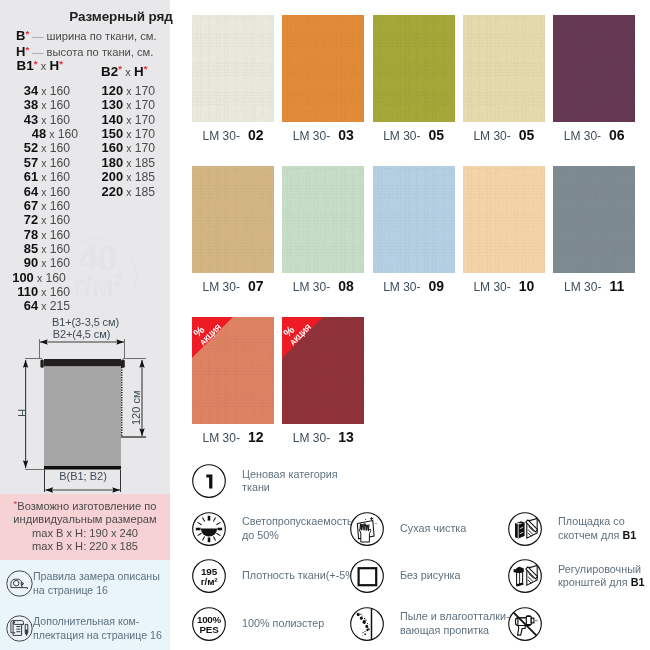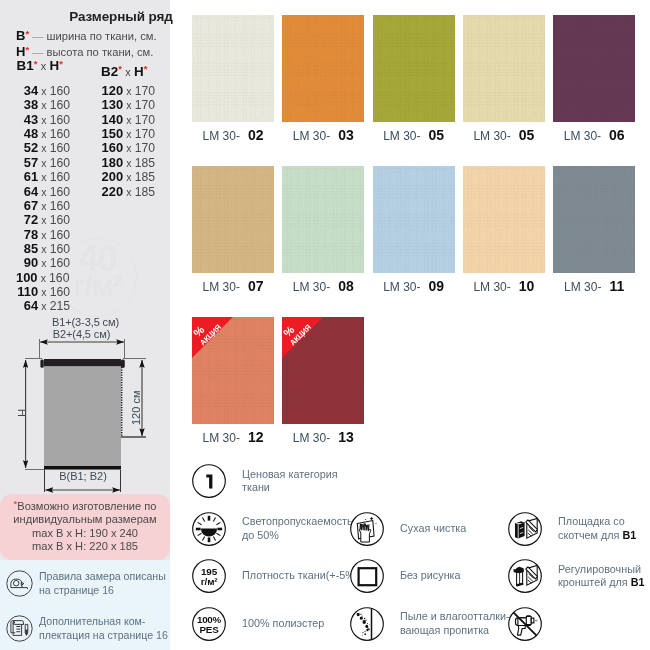--- a/index.html
+++ b/index.html
@@ -25,27 +25,27 @@
 
   
   .wmark{position:absolute;left:58px;top:238px;width:77px;height:77px;border-radius:50%;
          border:1px solid #e4e4e6;background:transparent;z-index:0;}
   .wmark span{position:absolute;left:0;width:77px;text-align:center;
               font-weight:bold;letter-spacing:-1px;color:#e4e4e6;}
   .wmark .wline1{top:-1px;font-size:36px;}
   .wmark .wline2{top:30px;font-size:30px;}
 
   
-  .pinkbox{position:absolute;left:0;top:494px;width:170px;height:66px;background:#f6d2d4;border-radius:12px;}
+  .pinkbox{position:absolute;left:0;top:494px;width:170px;height:66px;background:#f6d2d4;}
   .pinktext{position:absolute;left:3px;top:6px;width:164px;text-align:center;
             font-size:11.1px;line-height:13.3px;color:#4a4a4a;}
   .pinktext .st{color:#e8272c;font-size:9.5px;position:relative;top:-3px;}
   .bluebox{position:absolute;left:0;top:560px;width:170px;height:90px;background:#eaf4fb;}
   .note{position:absolute;display:flex;align-items:center;}
-  .note .txt{font-size:10.6px;line-height:13.4px;color:#5e7180;margin-left:6px;white-space:nowrap;}
+  .note .txt{font-size:10.6px;line-height:13.4px;color:#5e7180;white-space:nowrap;}
 
   
   .sw{position:absolute;width:82px;}
   .sw .chip{position:absolute;left:0;top:0;width:82px;height:107px;overflow:hidden;}
   .sw .lbl{position:absolute;left:-14px;top:112px;width:110px;text-align:center;
            font-size:12px;color:#3c4d5c;white-space:nowrap;}
   .sw .lbl b{font-size:14px;color:#111;font-weight:bold;margin-left:8px;}
 
 
   
@@ -73,31 +73,31 @@
         <span class="wline2">г/м²</span>
       </div>
   <div class="size-title">Размерный ряд</div>
   <div class="legend" style="top:27.5px"><span class="sym">B</span><span class="st">*</span> <span class="dash">—</span> <span>ширина по ткани, см.</span></div>
   <div class="legend" style="top:44.0px"><span class="sym">H</span><span class="st">*</span> <span class="dash">—</span> <span>высота по ткани, см.</span></div>
   <div class="colhdr" style="left:16.5px;top:58px"><span>B1</span><span class="st">*</span><span class="x">x</span><span>H</span><span class="st">*</span></div>
   <div class="colhdr" style="left:101px;top:63.5px"><span>B2</span><span class="st">*</span><span class="x">x</span><span>H</span><span class="st">*</span></div>
   <div class="srow" style="top:85.00px;left:0;width:70px;text-align:right"><span class="w">34</span><span class="x">x</span><span class="h">160</span></div>
   <div class="srow" style="top:99.36px;left:0;width:70px;text-align:right"><span class="w">38</span><span class="x">x</span><span class="h">160</span></div>
   <div class="srow" style="top:113.72px;left:0;width:70px;text-align:right"><span class="w">43</span><span class="x">x</span><span class="h">160</span></div>
-  <div class="srow" style="top:128.08px;left:0;width:70px;text-align:right"><span class="w">48</span><span class="x">x</span><span class="h">160</span></div>
+  <div class="srow" style="top:128.08px;left:8px;width:70px;text-align:right"><span class="w">48</span><span class="x">x</span><span class="h">160</span></div>
   <div class="srow" style="top:142.44px;left:0;width:70px;text-align:right"><span class="w">52</span><span class="x">x</span><span class="h">160</span></div>
   <div class="srow" style="top:156.80px;left:0;width:70px;text-align:right"><span class="w">57</span><span class="x">x</span><span class="h">160</span></div>
   <div class="srow" style="top:171.16px;left:0;width:70px;text-align:right"><span class="w">61</span><span class="x">x</span><span class="h">160</span></div>
   <div class="srow" style="top:185.52px;left:0;width:70px;text-align:right"><span class="w">64</span><span class="x">x</span><span class="h">160</span></div>
   <div class="srow" style="top:199.88px;left:0;width:70px;text-align:right"><span class="w">67</span><span class="x">x</span><span class="h">160</span></div>
   <div class="srow" style="top:214.24px;left:0;width:70px;text-align:right"><span class="w">72</span><span class="x">x</span><span class="h">160</span></div>
   <div class="srow" style="top:228.60px;left:0;width:70px;text-align:right"><span class="w">78</span><span class="x">x</span><span class="h">160</span></div>
   <div class="srow" style="top:242.96px;left:0;width:70px;text-align:right"><span class="w">85</span><span class="x">x</span><span class="h">160</span></div>
   <div class="srow" style="top:257.32px;left:0;width:70px;text-align:right"><span class="w">90</span><span class="x">x</span><span class="h">160</span></div>
-  <div class="srow" style="top:271.68px;left:16px;width:70px;text-align:left"><span class="w">100</span><span class="x">x</span><span class="h">160</span></div>
+  <div class="srow" style="top:271.68px;left:4px;width:70px;text-align:center"><span class="w">100</span><span class="x">x</span><span class="h">160</span></div>
   <div class="srow" style="top:286.04px;left:0;width:70px;text-align:right"><span class="w">110</span><span class="x">x</span><span class="h">160</span></div>
   <div class="srow" style="top:300.40px;left:0;width:70px;text-align:right"><span class="w">64</span><span class="x">x</span><span class="h">215</span></div>
   <div class="srow" style="top:85.00px;left:0;width:155px;text-align:right"><span class="w">120</span><span class="x">x</span><span class="h">170</span></div>
   <div class="srow" style="top:99.36px;left:0;width:155px;text-align:right"><span class="w">130</span><span class="x">x</span><span class="h">170</span></div>
   <div class="srow" style="top:113.72px;left:0;width:155px;text-align:right"><span class="w">140</span><span class="x">x</span><span class="h">170</span></div>
   <div class="srow" style="top:128.08px;left:0;width:155px;text-align:right"><span class="w">150</span><span class="x">x</span><span class="h">170</span></div>
   <div class="srow" style="top:142.44px;left:0;width:155px;text-align:right"><span class="w">160</span><span class="x">x</span><span class="h">170</span></div>
   <div class="srow" style="top:156.80px;left:0;width:155px;text-align:right"><span class="w">180</span><span class="x">x</span><span class="h">185</span></div>
   <div class="srow" style="top:171.16px;left:0;width:155px;text-align:right"><span class="w">200</span><span class="x">x</span><span class="h">185</span></div>
   <div class="srow" style="top:185.52px;left:0;width:155px;text-align:right"><span class="w">220</span><span class="x">x</span><span class="h">185</span></div>

